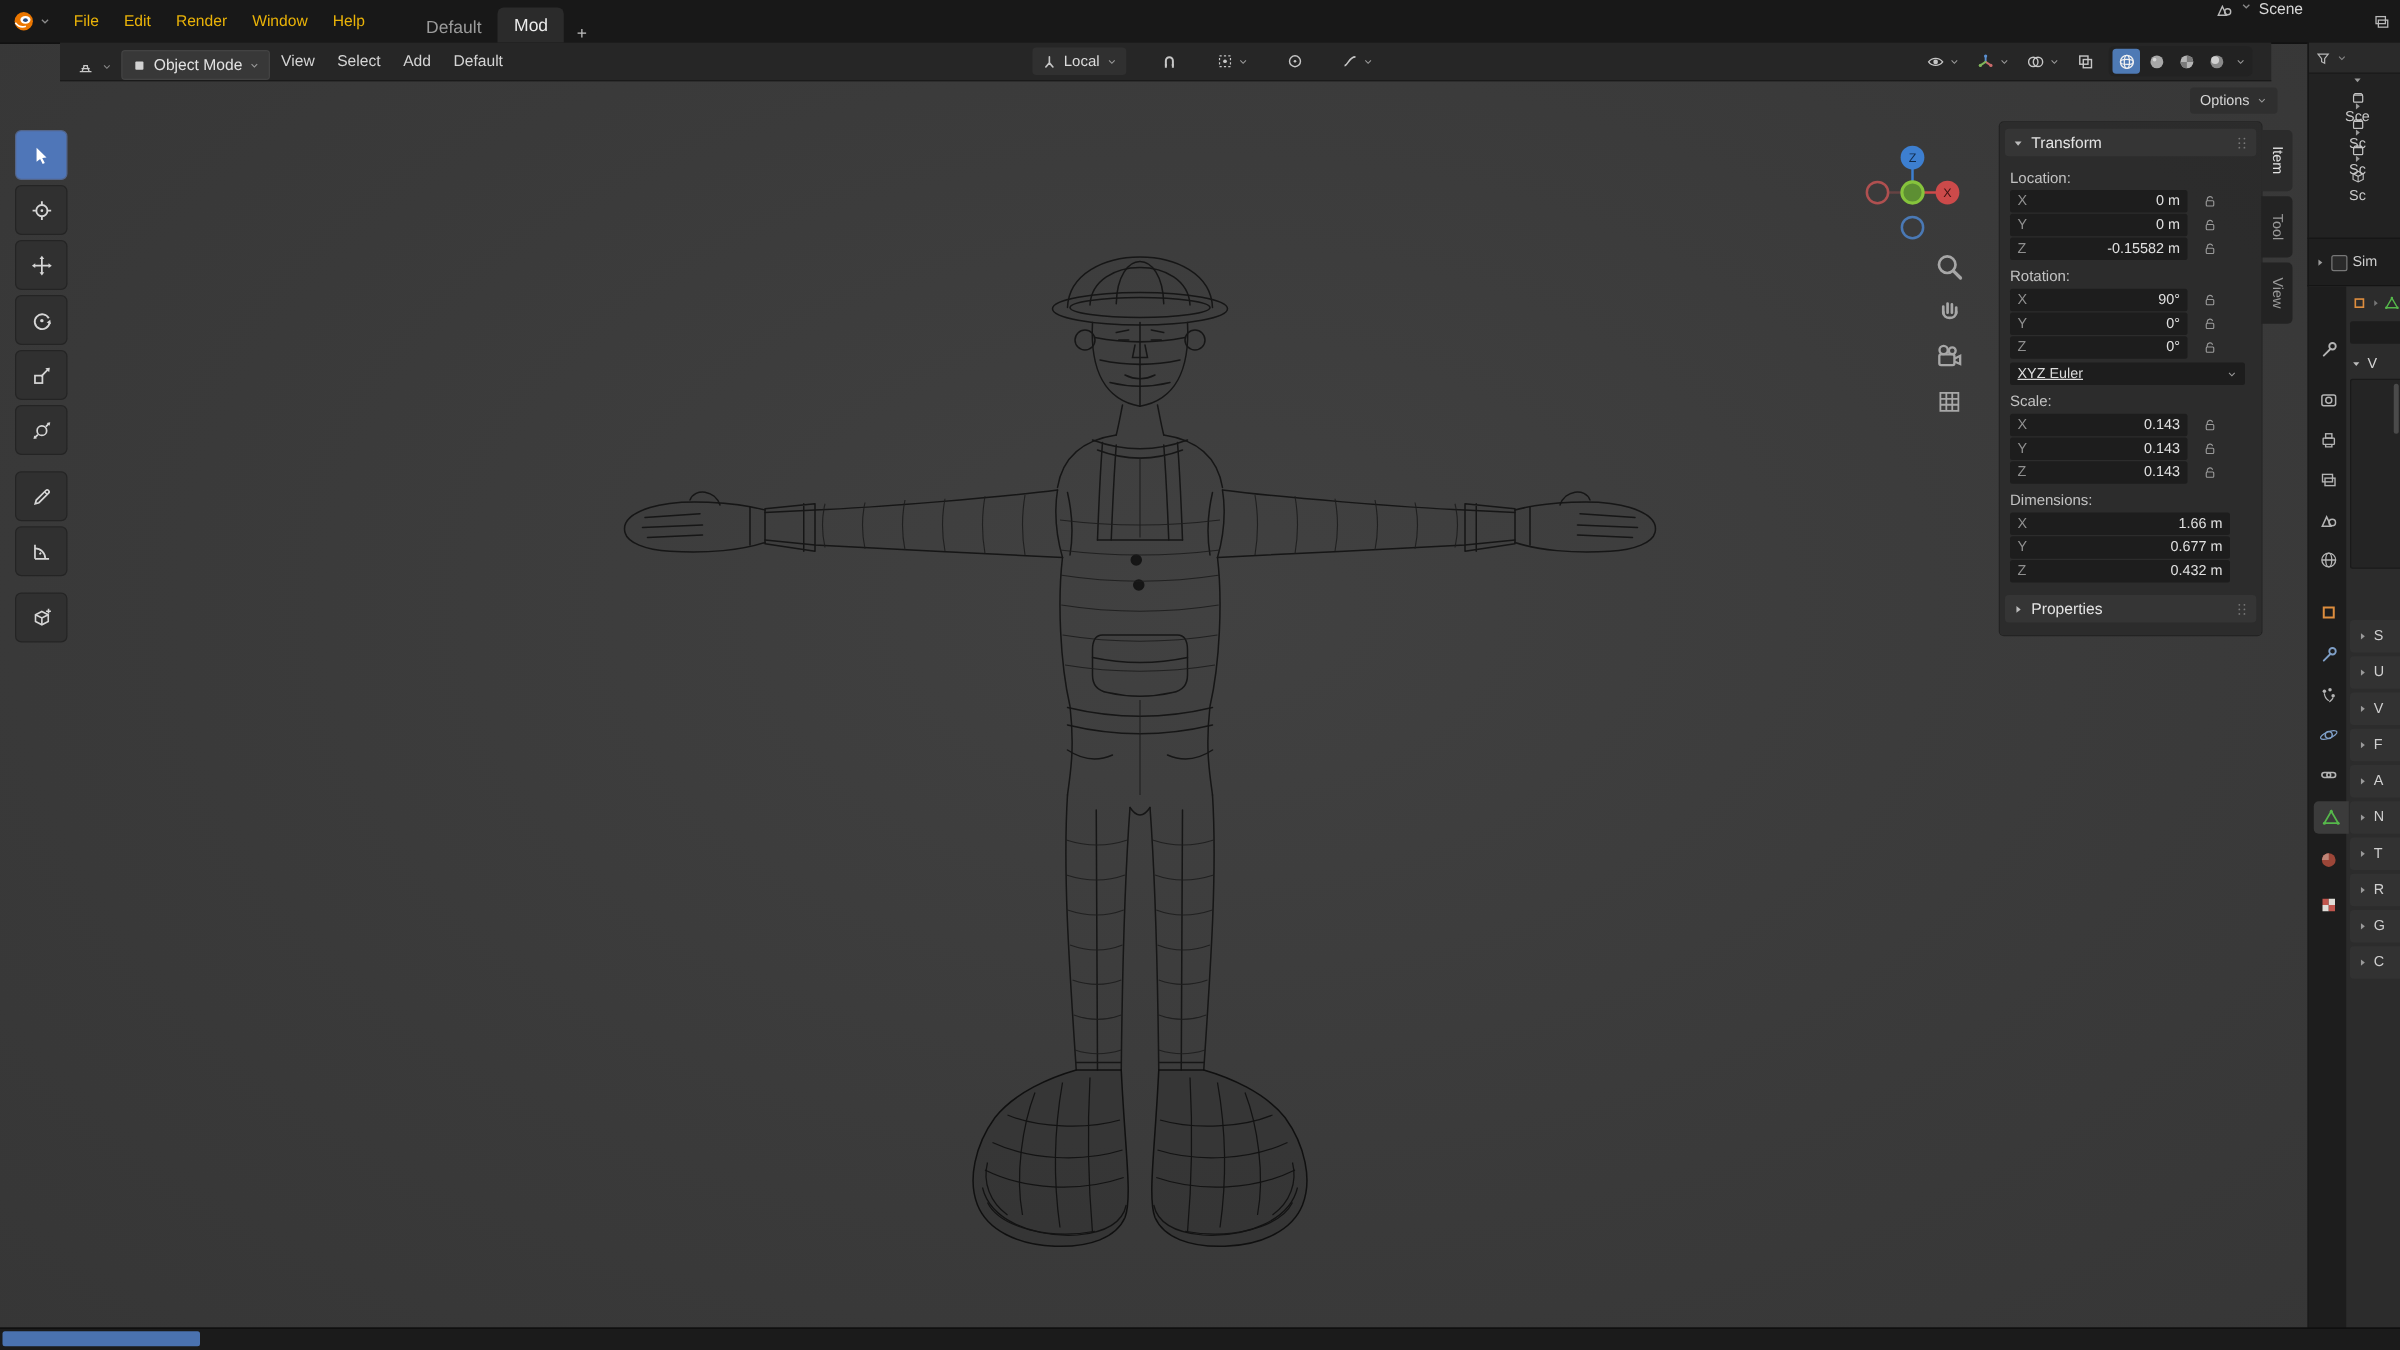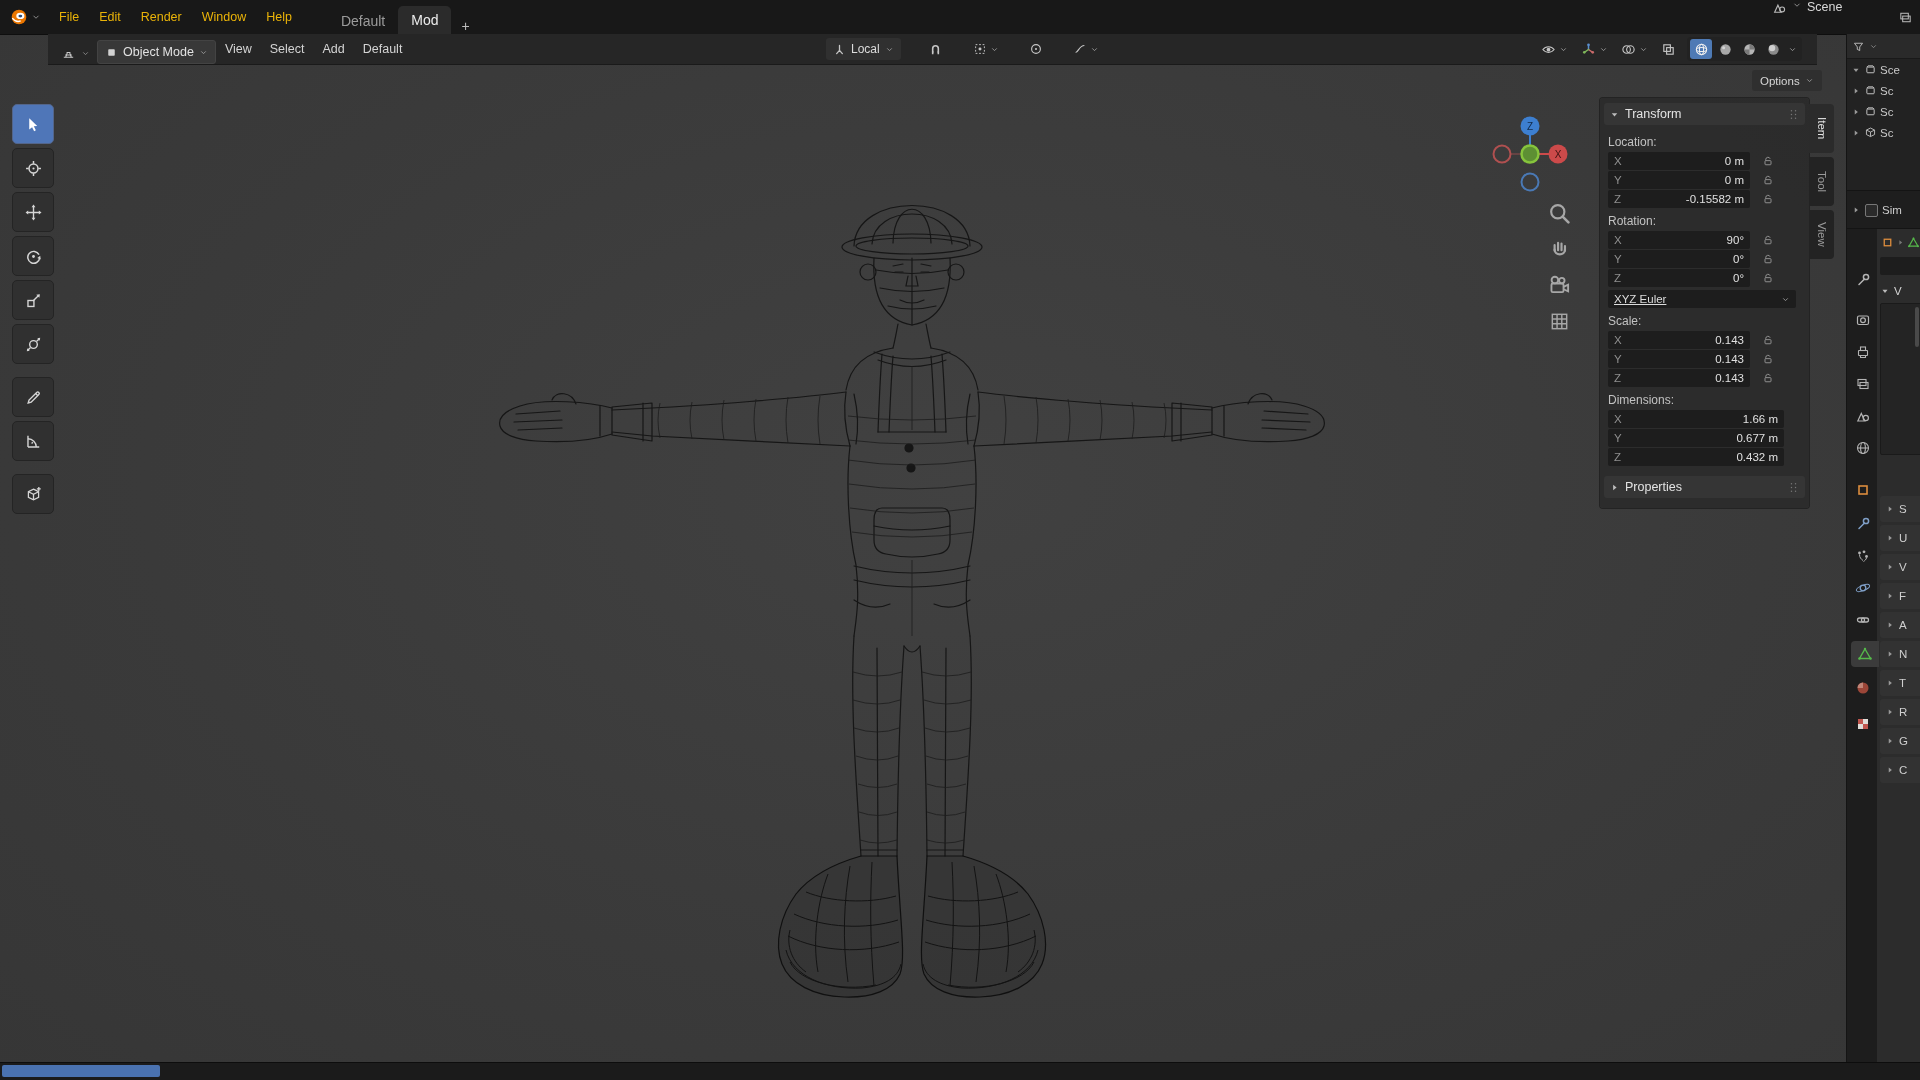--- a/index.html
+++ b/index.html
@@ -61,21 +61,21 @@
   .vselect .chev{margin-left:auto;}
   
   #ntabs{position:absolute;left:1809px;top:104px;display:flex;flex-direction:column;gap:4px;}
   .stab{width:25px;height:49px;display:flex;align-items:center;justify-content:center;
         writing-mode:vertical-rl;background:#232323;color:#9a9a9a;font-size:11.5px;border-radius:0 4px 4px 0;}
   .stab.active{background:#2b2b2b;color:#e2e2e2;}
   
   #outliner{position:absolute;left:1846px;top:34px;width:74px;height:156px;background:#222222;
             border-left:1px solid #141414;overflow:hidden;}
   .ol-head{height:24px;background:#2a2a2a;border-bottom:1px solid #191919;display:flex;align-items:center;gap:4px;padding-left:5px;}
-  .ol-row{height:21px;display:flex;align-items:center;gap:3px;padding-left:4px;color:#c9c9c9;font-size:11.5px;white-space:nowrap;}
+  .ol-row{height:21px;display:flex;align-items:center;gap:3px;padding-left:4px;color:#c9c9c9;font-size:11.5px;white-space:nowrap;flex-direction:column;}
   #sim-strip{position:absolute;left:1846px;top:190px;width:74px;height:38px;background:#1e1e1e;
              border-left:1px solid #141414;border-top:1px solid #141414;display:flex;align-items:center;gap:4px;padding-left:4px;overflow:hidden;}
   .cbox{width:11px;height:11px;border:1px solid #777;border-radius:2px;background:#2a2a2a;}
   #props{position:absolute;left:1846px;top:228px;width:74px;height:835px;background:#2c2c2c;
          border-left:1px solid #141414;border-top:1px solid #141414;overflow:hidden;}
   #ptab-strip{position:absolute;left:0;top:0;width:30px;height:100%;background:#1d1d1d;}
   .ptab{position:absolute;left:3px;width:26px;height:26px;display:flex;align-items:center;justify-content:center;}
   .ptab.active{left:4px;width:28px;background:#3b3b3b;border-radius:4px 0 0 4px;}
   #pcontent{position:absolute;left:30px;top:0;width:44px;height:100%;}
   .bcrumb{display:flex;align-items:center;gap:2px;padding:7px 0 0 4px;}

